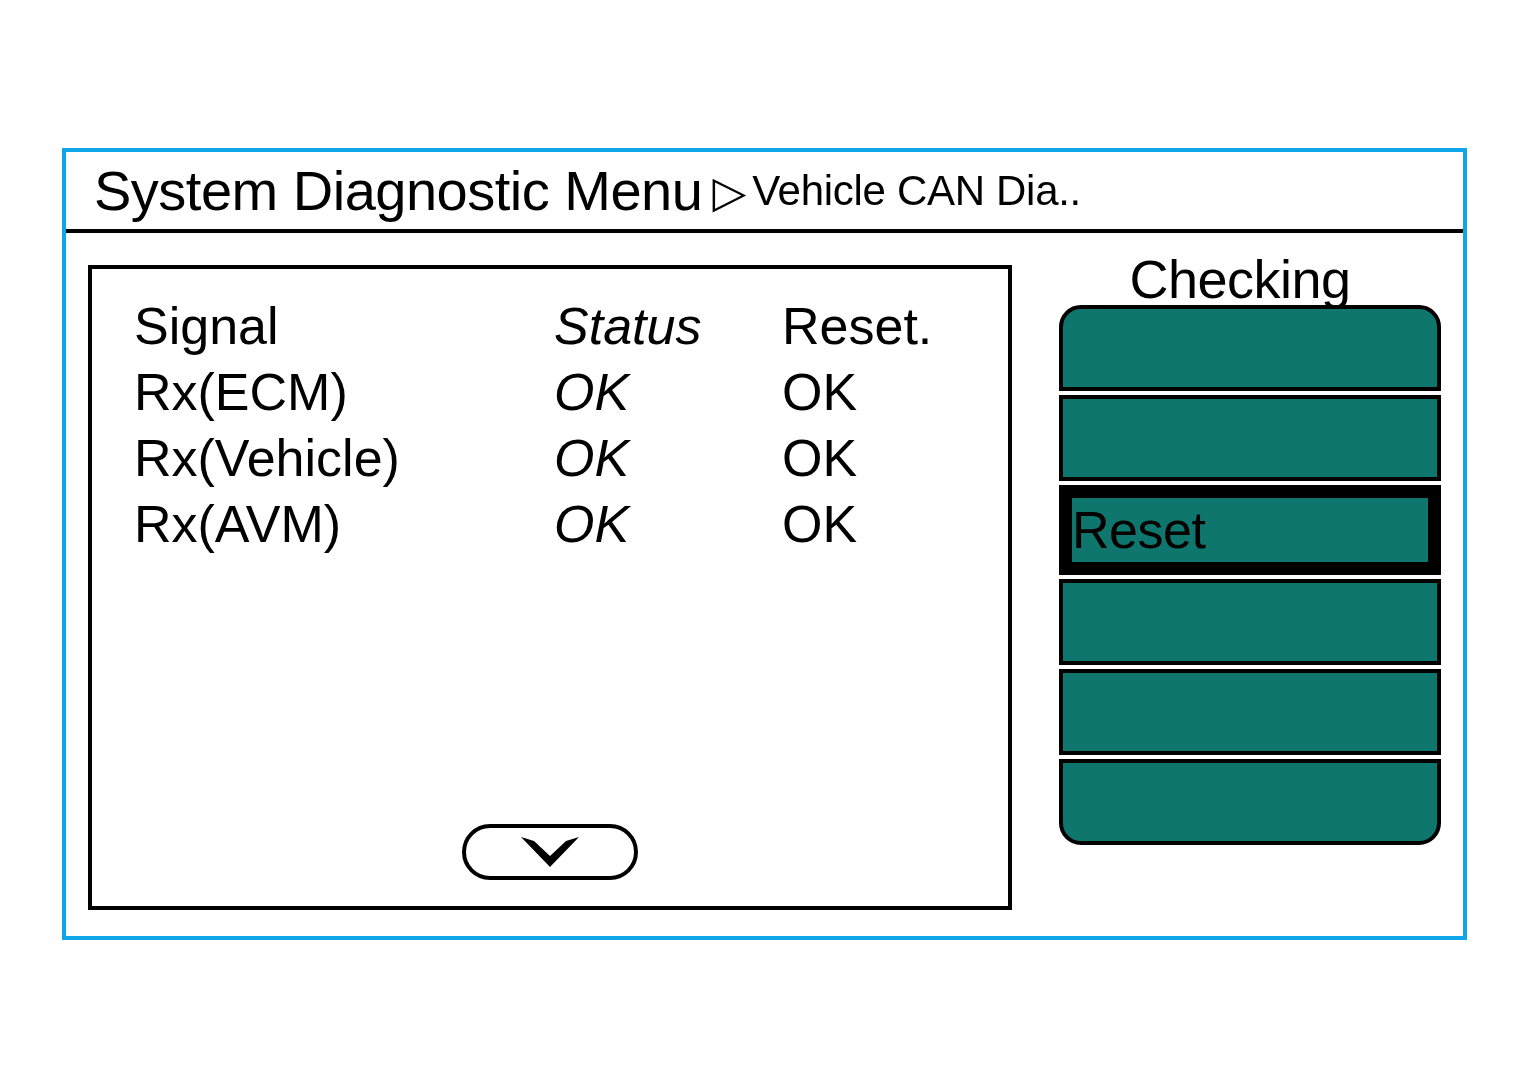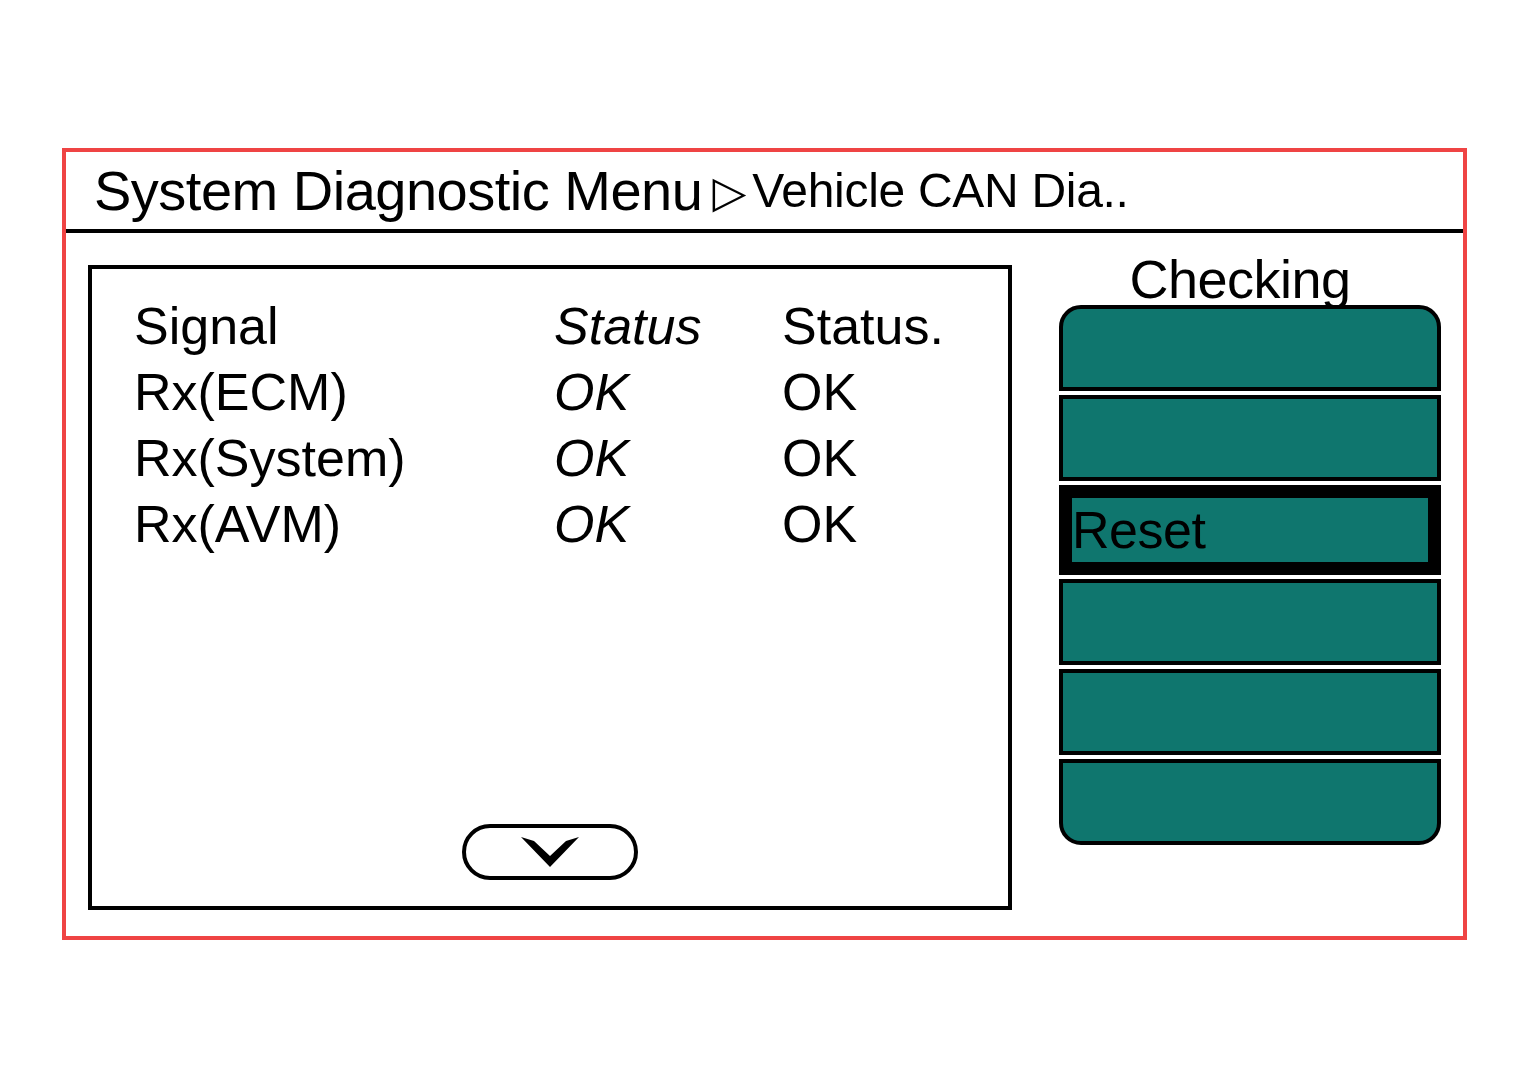--- a/index.html
+++ b/index.html
@@ -16,21 +16,21 @@
     overflow: hidden;
   }
 
   
   #screen-frame {
     position: absolute;
     left: 62px;
     top: 148px;
     width: 1405px;
     height: 792px;
-    border: 4px solid #ef4444;
+    border: 4px solid #0ea5e9;
     box-sizing: border-box;
     background: #fff;
   }
 
   
   #title-bar {
     position: absolute;
     left: 0;
     top: 0;
     width: 100%;
@@ -50,21 +50,21 @@
     letter-spacing: -0.5px;
   }
   #breadcrumb-sep {
     font-size: 44px;
     line-height: 44px;
     margin: 0 6px 0 10px;
     position: relative;
     top: 1px;
   }
   #title-sub {
-    font-size: 48px;
+    font-size: 42px;
     line-height: 42px;
     letter-spacing: -0.3px;
   }
 
   
   #back-button {
     position: absolute;
     right: 8px;
     top: 12px;
     width: 156px;
@@ -225,29 +225,29 @@
 
   <div id="body-area">
 
     <div id="list-panel">
 
       <table id="signal-table">
         <tbody>
             <tr>
           <td class="col-signal">Signal</td>
           <td class="col-status">Status</td>
-          <td class="col-count">Status.</td>
+          <td class="col-count">Reset.</td>
         </tr>
         <tr>
           <td class="col-signal">Rx(ECM)</td>
           <td class="col-status">OK</td>
           <td class="col-count">OK</td>
         </tr>
         <tr>
-          <td class="col-signal">Rx(System)</td>
+          <td class="col-signal">Rx(Vehicle)</td>
           <td class="col-status">OK</td>
           <td class="col-count">OK</td>
         </tr>
         <tr>
           <td class="col-signal">Rx(AVM)</td>
           <td class="col-status">OK</td>
           <td class="col-count">OK</td>
         </tr>
       </tbody>
         </table>

